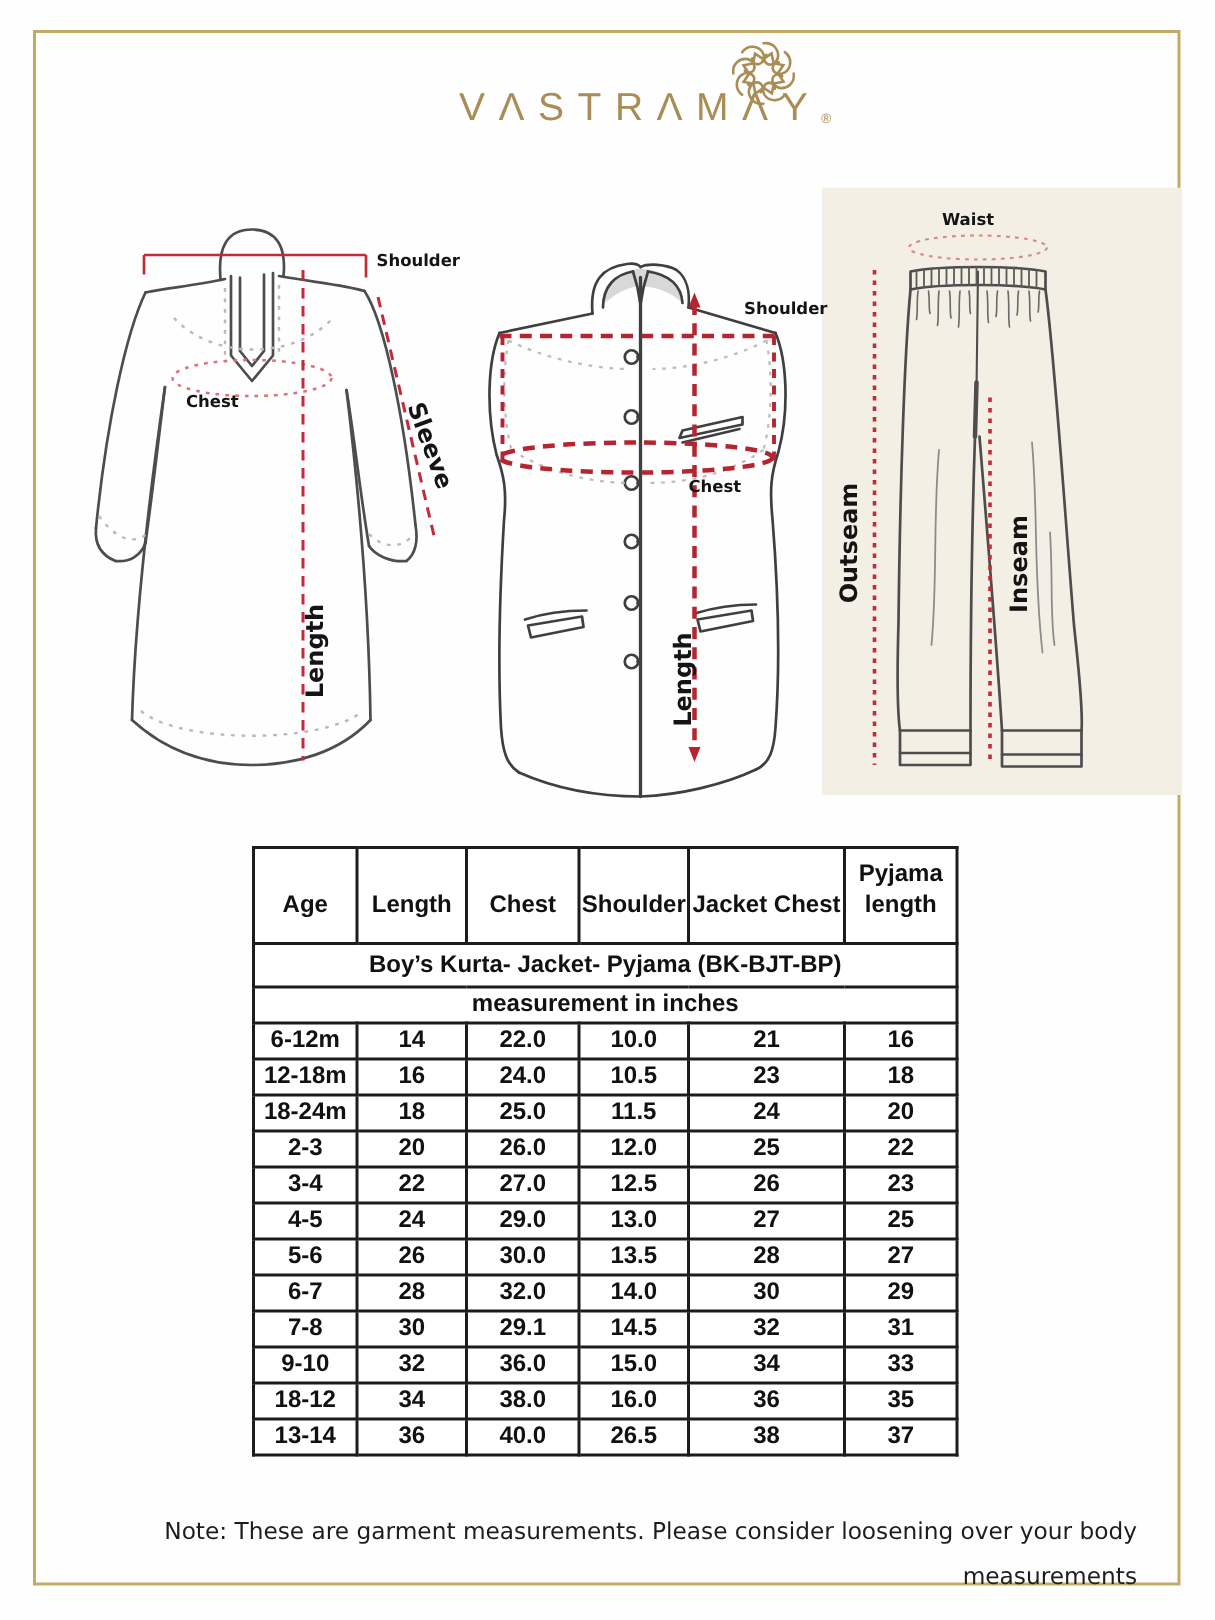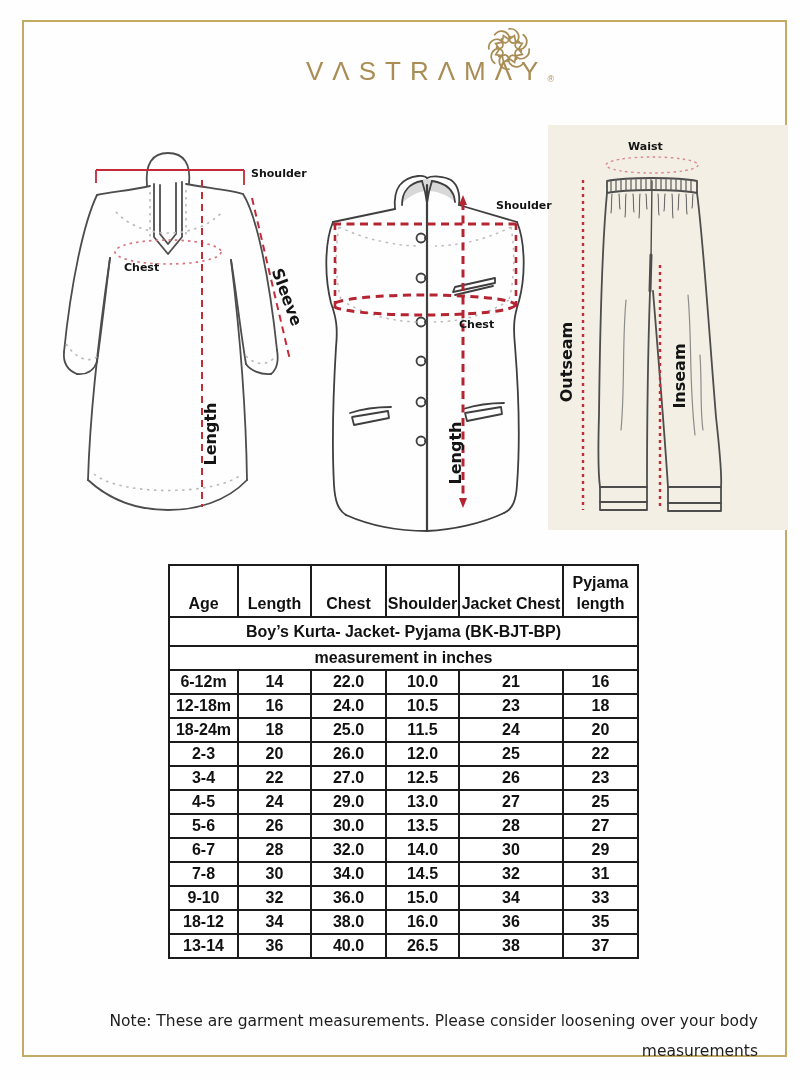--- a/index.html
+++ b/index.html
@@ -22,21 +22,21 @@
   .m-sleeve{transform:translate(-50%,-50%) rotate(70deg);}
   .fs16{font-size:16px;}
   
   .size-table{position:absolute;left:168px;top:564px;width:469px;border-collapse:collapse;
               table-layout:fixed;background:#fff;}
   .size-table td,.size-table th{border:2px solid #1c1c1c;text-align:center;padding:0;
               color:#111;font-family:"Liberation Sans",sans-serif;}
   .t-title{height:27px;font-size:18px;font-weight:bold;border-radius:12px;}
   .t-sub{height:21px;font-size:12.5px;font-weight:bold;}
   .size-table thead th{height:48px;font-size:16px;font-weight:bold;vertical-align:bottom;
-              padding-bottom:2px;line-height:21px;}
+              padding-bottom:14px;line-height:21px;}
   .size-table tbody tr{height:23.3px;}
   .size-table tbody td{font-size:16px;font-weight:bold;line-height:22px;}
   
   .note{position:absolute;left:38px;top:966px;width:720px;text-align:right;
         font-family:"DejaVu Sans","Liberation Sans",sans-serif;font-size:15.5px;
         color:#1d1d1d;line-height:30px;margin-top:40px;}
 </style>
 </head>
 <body>
 
@@ -301,21 +301,21 @@
           <td>6-7</td>
           <td>28</td>
           <td>32.0</td>
           <td>14.0</td>
           <td>30</td>
           <td>29</td>
         </tr>
         <tr>
           <td>7-8</td>
           <td>30</td>
-          <td>34.0</td>
+          <td>29.1</td>
           <td>14.5</td>
           <td>32</td>
           <td>31</td>
         </tr>
         <tr>
           <td>9-10</td>
           <td>32</td>
           <td>36.0</td>
           <td>15.0</td>
           <td>34</td>

